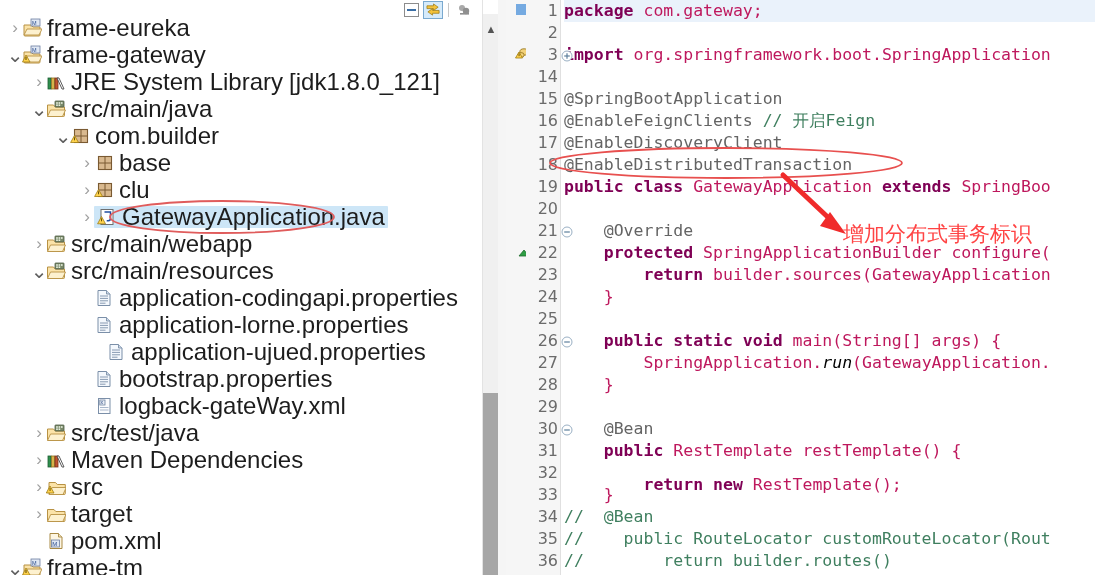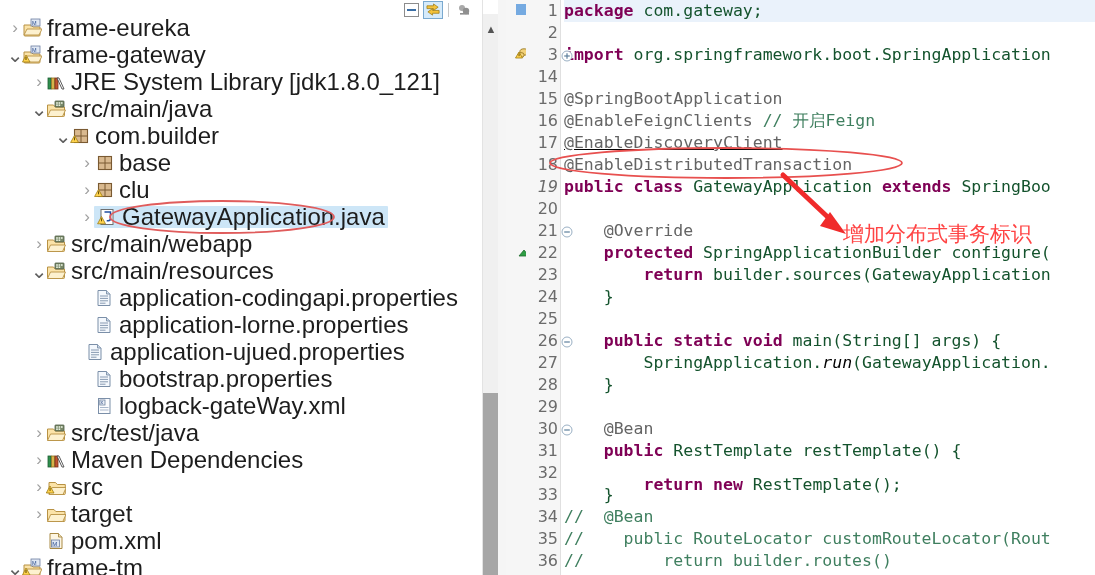--- a/index.html
+++ b/index.html
@@ -96,21 +96,21 @@
     font-size:13px;color:#8aa0b5;text-align:left;
   }
   #line1-hl{
     position:absolute;left:66px;top:0;width:531px;height:22px;background:#eaf2fb;
   }
 
   
   .kw{color:#7f0055;font-weight:bold;}
   .an{color:#646464;}
   .cm{color:#3f7f5f;}
-  .pl{color:#14532d;}
+  .pl{color:#be185d;}
   .it{font-style:italic;}
 
   
   #overlay{position:absolute;left:0;top:0;width:1095px;height:575px;pointer-events:none;}
   .cn{
     position:absolute;color:#ff4444;font-size:21px;
     font-family:"DejaVu Sans","Liberation Sans",sans-serif;white-space:nowrap;
   }
 </style>
 </head>
@@ -325,21 +325,21 @@
                 <path d="M12.5 2.5 v3.5 h3.5" fill="#cdd9e8" stroke="#7b8fa8" stroke-width="0.9"></path>
                 <line x1="6" y1="8" x2="14" y2="8" stroke="#7b8fa8" stroke-width="0.9"></line>
                 <line x1="6" y1="10.4" x2="14" y2="10.4" stroke="#7b8fa8" stroke-width="0.9"></line>
                 <line x1="6" y1="12.8" x2="14" y2="12.8" stroke="#7b8fa8" stroke-width="0.9"></line>
                 <line x1="6" y1="15.2" x2="11.5" y2="15.2" stroke="#7b8fa8" stroke-width="0.9"></line>
               </svg>
             </span>
             <span class="lbl">application-lorne.properties</span>
           </span>
         </div>
-        <div class="row" style="padding-left: 71px;">
+        <div class="row" style="padding-left: 92px;">
           <span class="twisty none"></span>
           <span class="selbox" style="display: flex; align-items: center;">
             <span class="ic">
               <svg width="20" height="20" viewBox="0 0 20 20">
                 <path d="M4 2.5 h8.5 l3.5 3.5 v11.5 h-12 z" fill="#f4f8fd" stroke="#7b8fa8" stroke-width="1"></path>
                 <path d="M12.5 2.5 v3.5 h3.5" fill="#cdd9e8" stroke="#7b8fa8" stroke-width="0.9"></path>
                 <line x1="6" y1="8" x2="14" y2="8" stroke="#7b8fa8" stroke-width="0.9"></line>
                 <line x1="6" y1="10.4" x2="14" y2="10.4" stroke="#7b8fa8" stroke-width="0.9"></line>
                 <line x1="6" y1="12.8" x2="14" y2="12.8" stroke="#7b8fa8" stroke-width="0.9"></line>
                 <line x1="6" y1="15.2" x2="11.5" y2="15.2" stroke="#7b8fa8" stroke-width="0.9"></line>
@@ -494,21 +494,21 @@
       </div>
     <div id="gutter">
         <div class="gnum" style="top: 0px;">1</div>
         <div class="gnum" style="top: 22px;">2</div>
         <div class="gnum" style="top: 44px;">3</div>
         <div class="gnum" style="top: 66px;">14</div>
         <div class="gnum" style="top: 88px;">15</div>
         <div class="gnum" style="top: 110px;">16</div>
         <div class="gnum" style="top: 132px;">17</div>
         <div class="gnum" style="top: 154px;">18</div>
-        <div class="gnum" style="top: 176px; font-style: italic;">19</div>
+        <div class="gnum" style="top: 176px;">19</div>
         <div class="gnum" style="top: 198px;">20</div>
         <div class="gnum" style="top: 220px;">21</div>
         <div class="gnum" style="top: 242px;">22</div>
         <div class="gnum" style="top: 264px;">23</div>
         <div class="gnum" style="top: 286px;">24</div>
         <div class="gnum" style="top: 308px;">25</div>
         <div class="gnum" style="top: 330px;">26</div>
         <div class="gnum" style="top: 352px;">27</div>
         <div class="gnum" style="top: 374px;">28</div>
         <div class="gnum" style="top: 396px;">29</div>
@@ -522,21 +522,21 @@
       </div>
     <div id="gutter-edge"></div>
     <div id="line1-hl"></div>
     <div id="code">
         <div class="cline" style="top: 0px;"><span class="kw">package</span><span class="pl"> com.gateway;</span></div>
         <div class="cline" style="top: 22px;"></div>
         <div class="cline" style="top: 44px;"><span class="kw">import</span><span class="pl"> org.springframework.boot.SpringApplication</span></div>
         <div class="cline" style="top: 66px;"></div>
         <div class="cline" style="top: 88px;"><span class="an">@SpringBootApplication</span></div>
         <div class="cline" style="top: 110px;"><span class="an">@EnableFeignClients</span><span class="pl"> </span><span class="cm">// 开启Feign</span></div>
-        <div class="cline" style="top: 132px; text-decoration: underline;"><span class="an">@EnableDiscoveryClient</span></div>
+        <div class="cline" style="top: 132px;"><span class="an">@EnableDiscoveryClient</span></div>
         <div class="cline" style="top: 154px;"><span class="an">@EnableDistributedTransaction</span></div>
         <div class="cline" style="top: 176px;"><span class="kw">public</span><span class="pl"> </span><span class="kw">class</span><span class="pl"> GatewayApplication </span><span class="kw">extends</span><span class="pl"> SpringBoo</span></div>
         <div class="cline" style="top: 198px;"></div>
         <div class="cline" style="top: 220px;"><span class="an">    @Override</span></div>
         <div class="cline" style="top: 242px;"><span class="pl">    </span><span class="kw">protected</span><span class="pl"> SpringApplicationBuilder configure(</span></div>
         <div class="cline" style="top: 264px;"><span class="pl">        </span><span class="kw">return</span><span class="pl"> builder.sources(GatewayApplication</span></div>
         <div class="cline" style="top: 286px;"><span class="pl">    }</span></div>
         <div class="cline" style="top: 308px;"></div>
         <div class="cline" style="top: 330px;"><span class="pl">    </span><span class="kw">public</span><span class="pl"> </span><span class="kw">static</span><span class="pl"> </span><span class="kw">void</span><span class="pl"> main(String[] args) {</span></div>
         <div class="cline" style="top: 352px;"><span class="pl">        SpringApplication.</span><span class="it">run</span><span class="pl">(GatewayApplication.</span></div>

